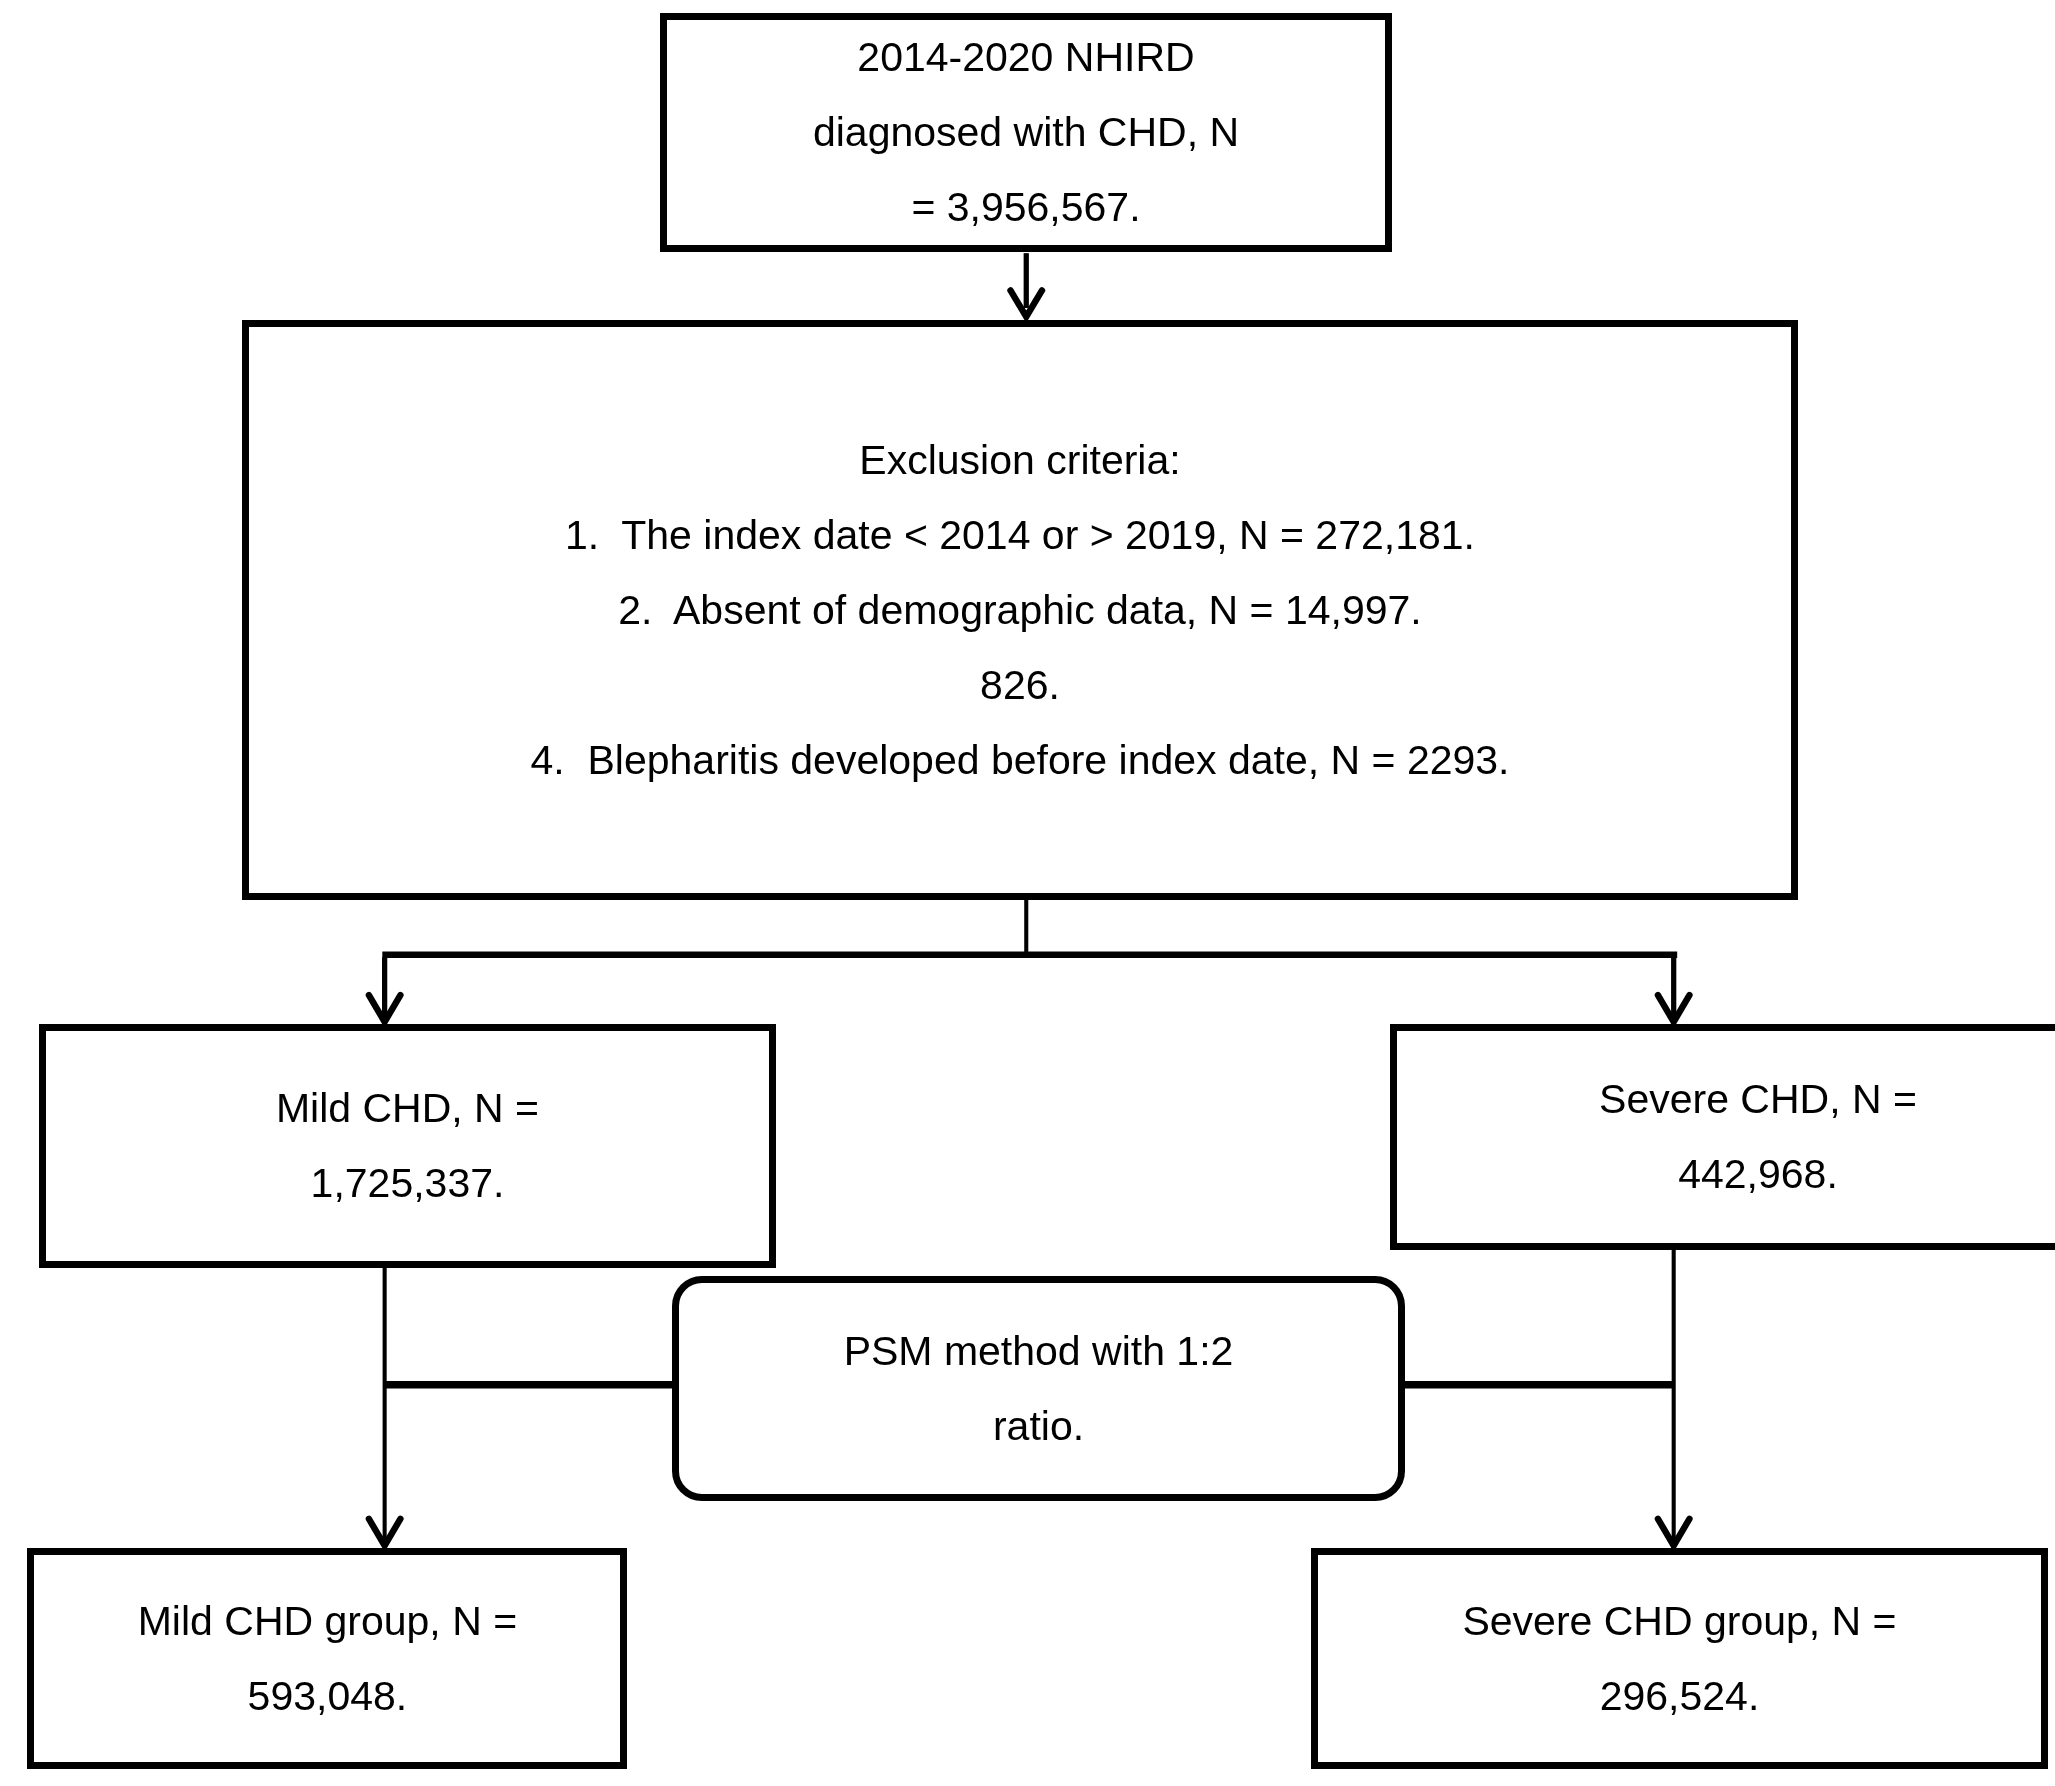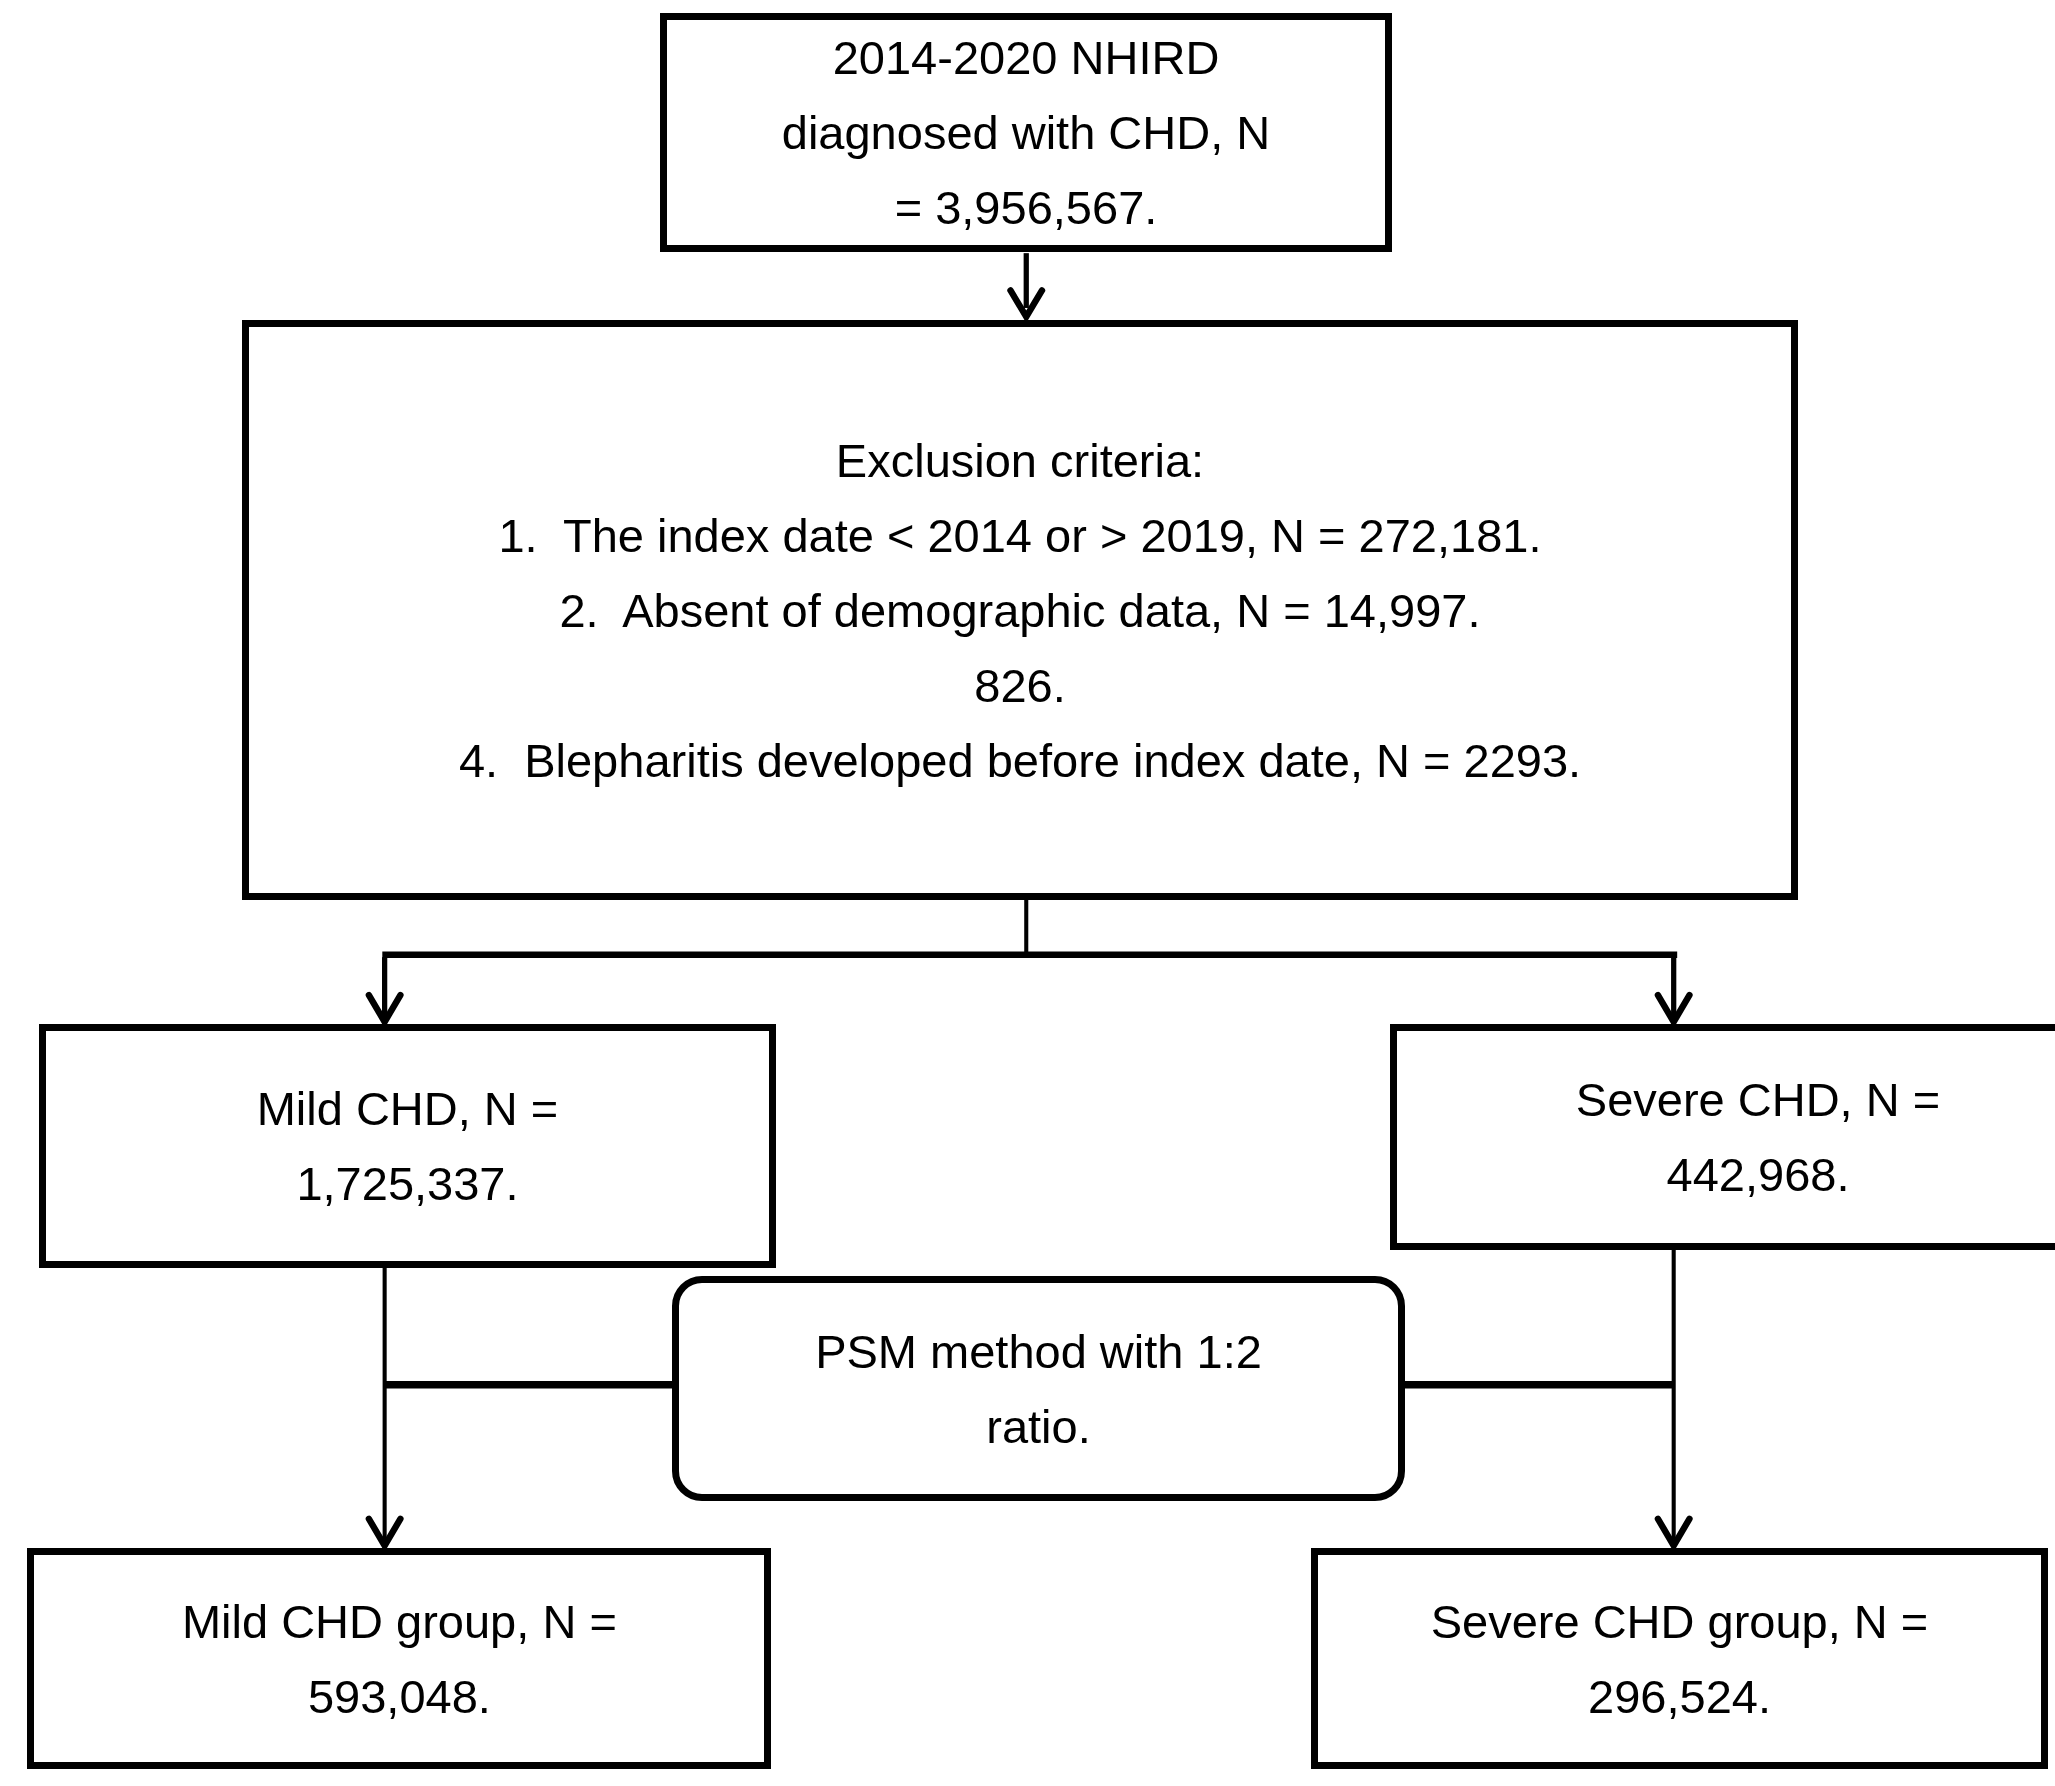--- a/index.html
+++ b/index.html
@@ -31,32 +31,32 @@
     position:absolute;
     background:var(--bg-color);
     border:7.6px solid var(--line-color);
     display:flex;
     flex-direction:column;
     align-items:center;
     justify-content:center;
     text-align:center;
   }
   .box .line{
-    font-size:47px;
+    font-size:41px;
     line-height:75px;
     white-space:nowrap;
     color:var(--text-color);
   }
   
   .box-source       {left:660px; top:13px;   width:732px; height:239px;}
   .box-exclusion    {left:242px;  top:320px;  width:1556px; height:580px;}
   .box-mild         {left:39px;   top:1024px; width:737px; height:244px;}
   .box-severe       {left:1390px; top:1024px; width:736px; height:226px;}
   .box-psm          {left:672px; top:1276px; width:733px; height:225px;border-radius:30px;}
-  .box-mild-group   {left:27.4px;   top:1548px; width:744px; height:221px;}
+  .box-mild-group   {left:27.4px;   top:1548px; width:600px; height:221px;}
   .box-severe-group {left:1311px; top:1548px; width:737px; height:221px;}
 </style>
 </head>
 <body>
 
 <div class="canvas">
 
   <svg class="connector-layer" viewBox="0 0 3524 3062" xmlns="http://www.w3.org/2000/svg">
 
     <g>

